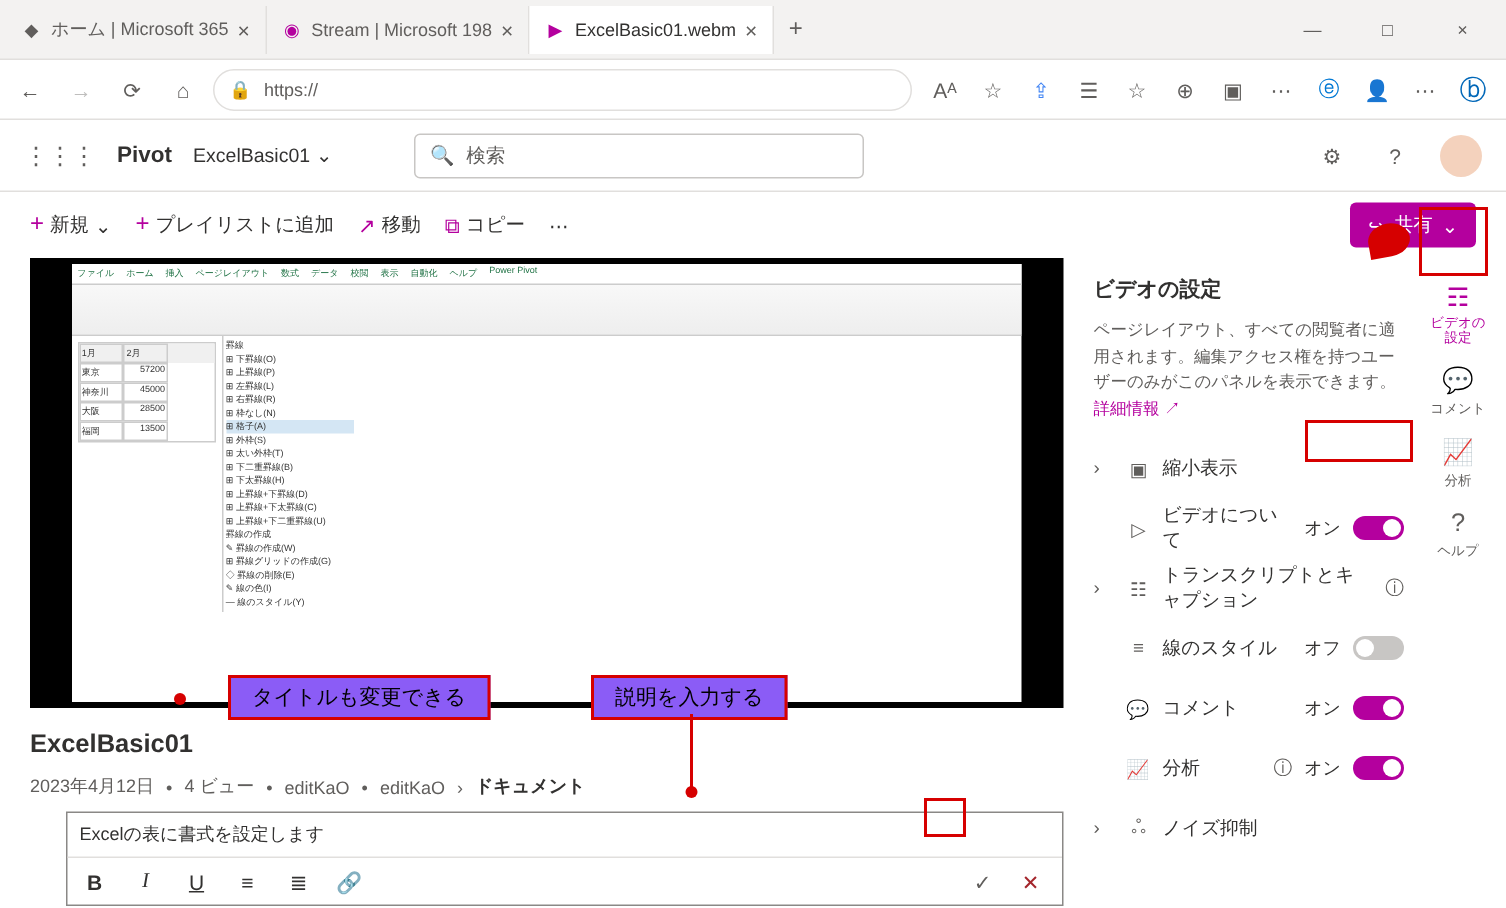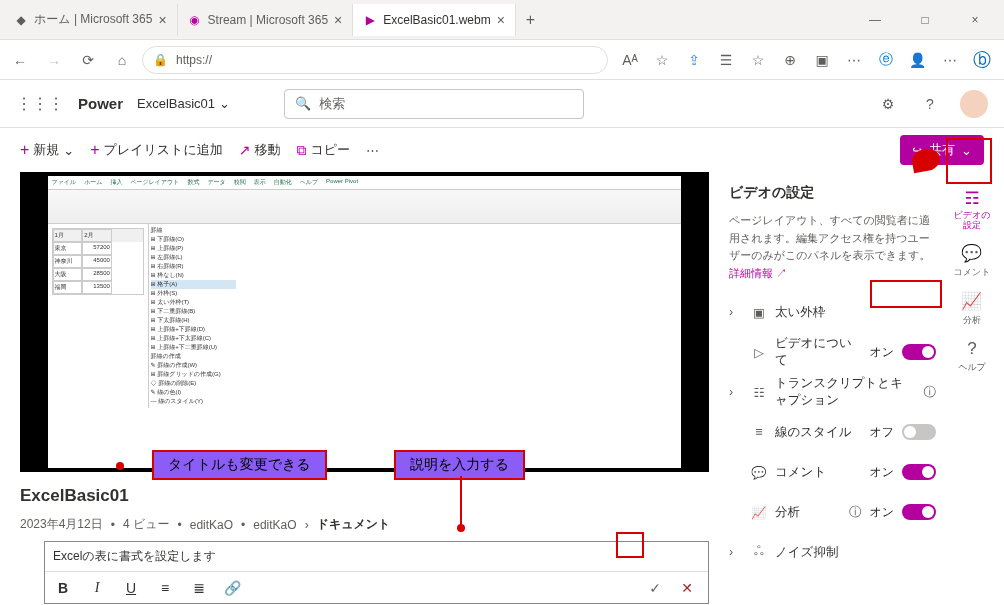--- a/index.html
+++ b/index.html
@@ -96,21 +96,21 @@
 <body>
 
 <div class="browser-top">
   <div class="tab">
     <span class="tab-icon">◆</span>
     <span>ホーム | Microsoft 365</span>
     <span class="tab-close">×</span>
   </div>
   <div class="tab">
     <span class="tab-icon" style="color:#b4009e;">◉</span>
-    <span>Stream | Microsoft 365</span>
+    <span>Stream | Microsoft 198</span>
     <span class="tab-close">×</span>
   </div>
   <div class="tab active">
     <span class="tab-icon" style="color:#b4009e;">▶</span>
     <span>ExcelBasic01.webm</span>
     <span class="tab-close">×</span>
   </div>
   <div class="tab-add">+</div>
   <div class="win-controls">
     <span class="win-btn">—</span>
@@ -139,21 +139,21 @@
     <span class="icon-sm">⋯</span>
     <span class="icon-sm" style="color:#0078d4;">ⓔ</span>
     <span class="icon-sm">👤</span>
     <span class="icon-sm">⋯</span>
     <span class="icon-sm" style="color:#0067b8;font-size:18px;">ⓑ</span>
   </div>
 </div>
 
 <div class="app-header">
   <span class="waffle">⋮⋮⋮</span>
-  <span class="app-name">Power</span>
+  <span class="app-name">Pivot</span>
   <span class="breadcrumb">
     <span>ExcelBasic01</span>
     <span>⌄</span>
   </span>
   <div class="search-box">
     <span>🔍</span>
     <span>検索</span>
   </div>
   <div class="header-right">
     <span class="icon-sm">⚙</span>
@@ -296,21 +296,21 @@
         <span class="settings-title">ビデオの設定</span>
       </div>
       <div class="settings-desc">
         <span>ページレイアウト、すべての閲覧者に適用されます。編集アクセス権を持つユーザーのみがこのパネルを表示できます。</span>
         <span class="link"><span>詳細情報</span> ↗</span>
       </div>
 
       <div class="setting-row">
         <span class="chev">›</span>
         <span class="row-icon">▣</span>
-        <span class="row-label">太い外枠</span>
+        <span class="row-label">縮小表示</span>
       </div>
       <div class="setting-row" style="padding-left:22px;">
         <span class="row-icon">▷</span>
         <span class="row-label">ビデオについて</span>
         <span class="toggle-text">オン</span>
         <div class="toggle on">
             <div class="knob"></div>
           </div>
       </div>
       <div class="setting-row">

